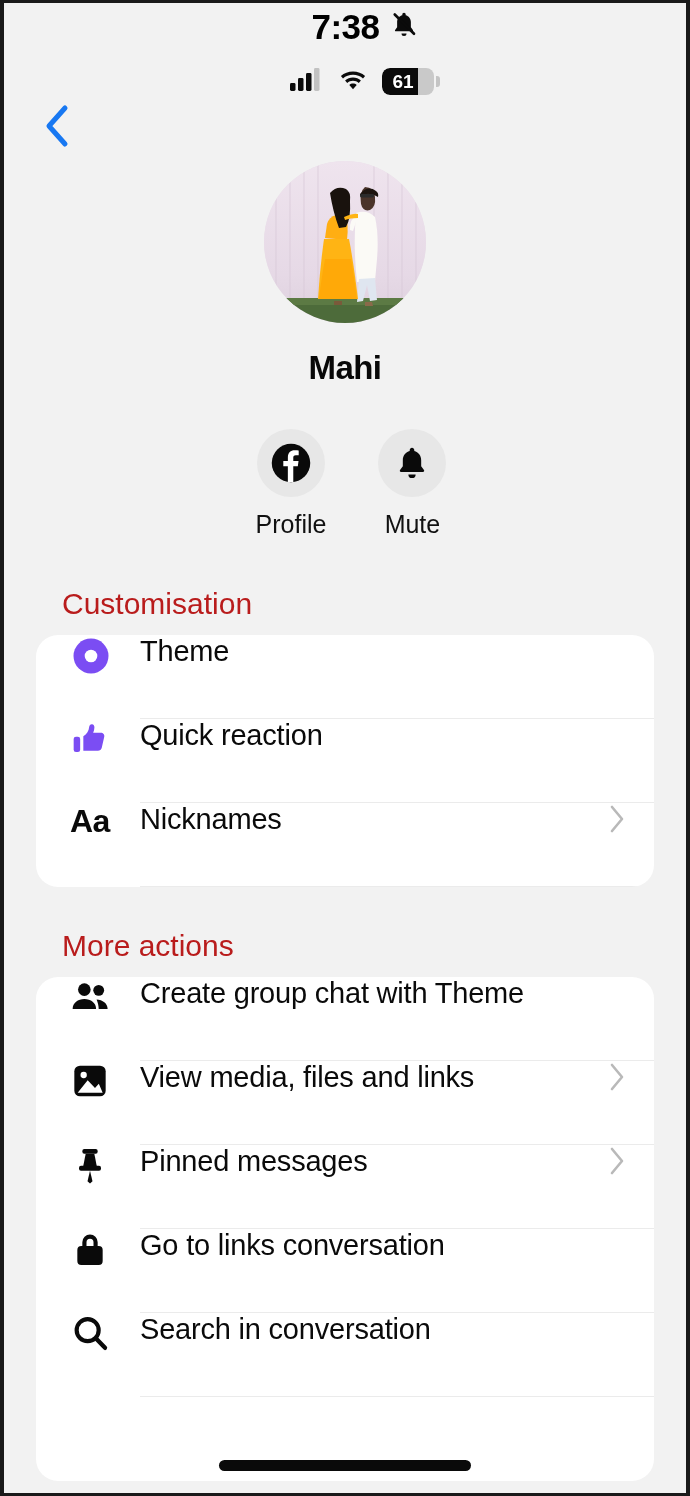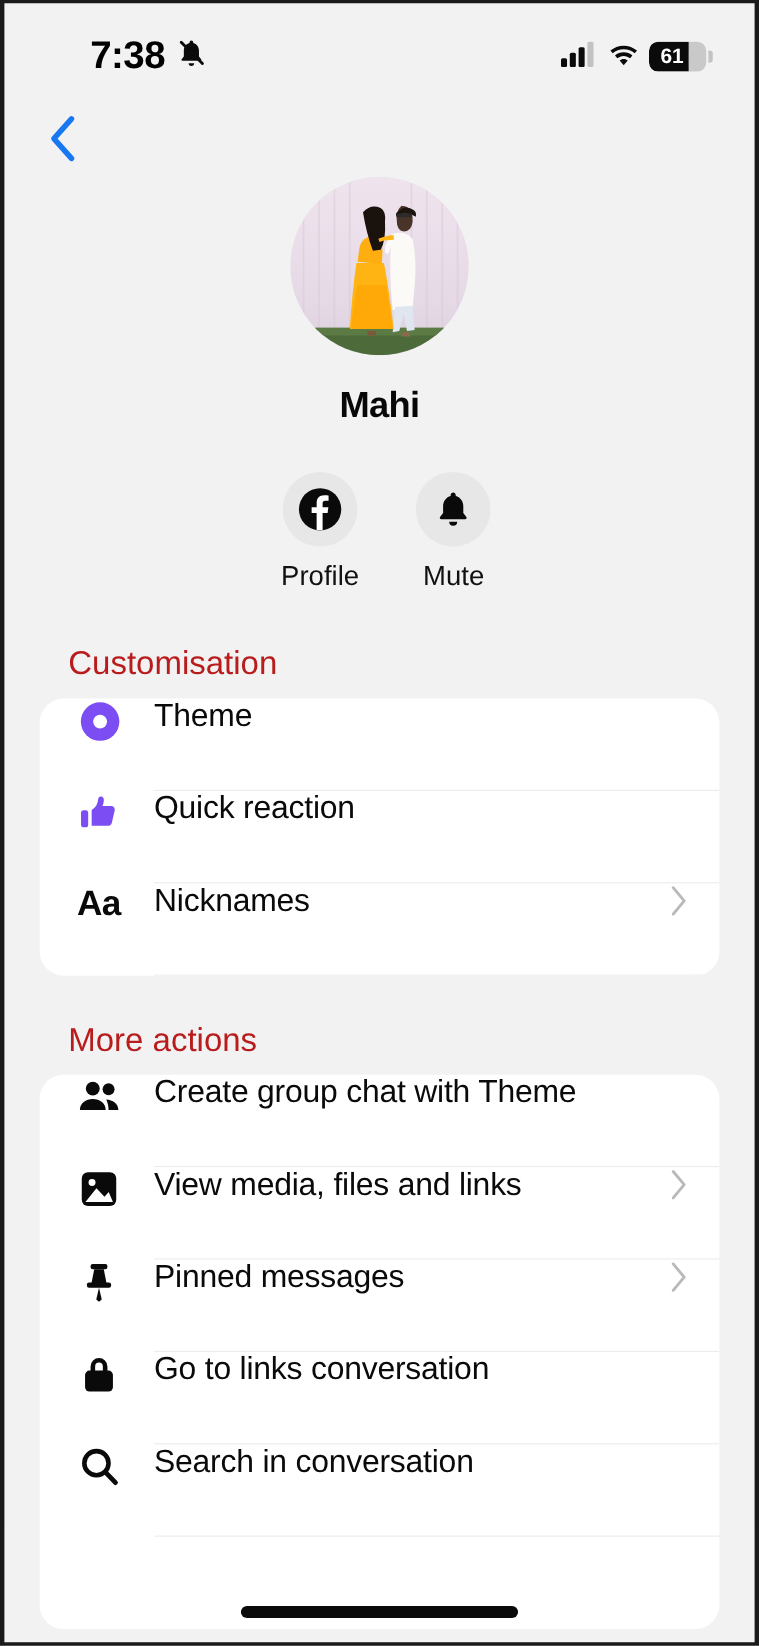--- a/index.html
+++ b/index.html
@@ -20,28 +20,29 @@
     overflow: hidden;
   }
 
   
   .statusbar {
     position: relative;
     height: 92px;
     display: flex; align-items: center;
     justify-content: space-between;
     padding: 4px 38px 0 78px;
+    flex-direction: column;
   }
   .sb-left { display: flex; align-items: center; gap: 9px; }
   .sb-time {
     font-size: 35px; font-weight: 700; color: #000;
     letter-spacing: -0.5px;
     font-family: "Liberation Sans", sans-serif;
   }
-  .sb-right { display: flex; align-items: center; gap: 7px; }
+  .sb-right { display: flex; align-items: center; gap: 13px; }
   .battery-wrap { display: flex; align-items: center; }
   .battery {
     position: relative;
     width: 52px; height: 27px;
     border-radius: 8px;
     background: #c9c9c9;
     overflow: hidden;
     display: flex; align-items: center;
   }
   .battery-fill {

